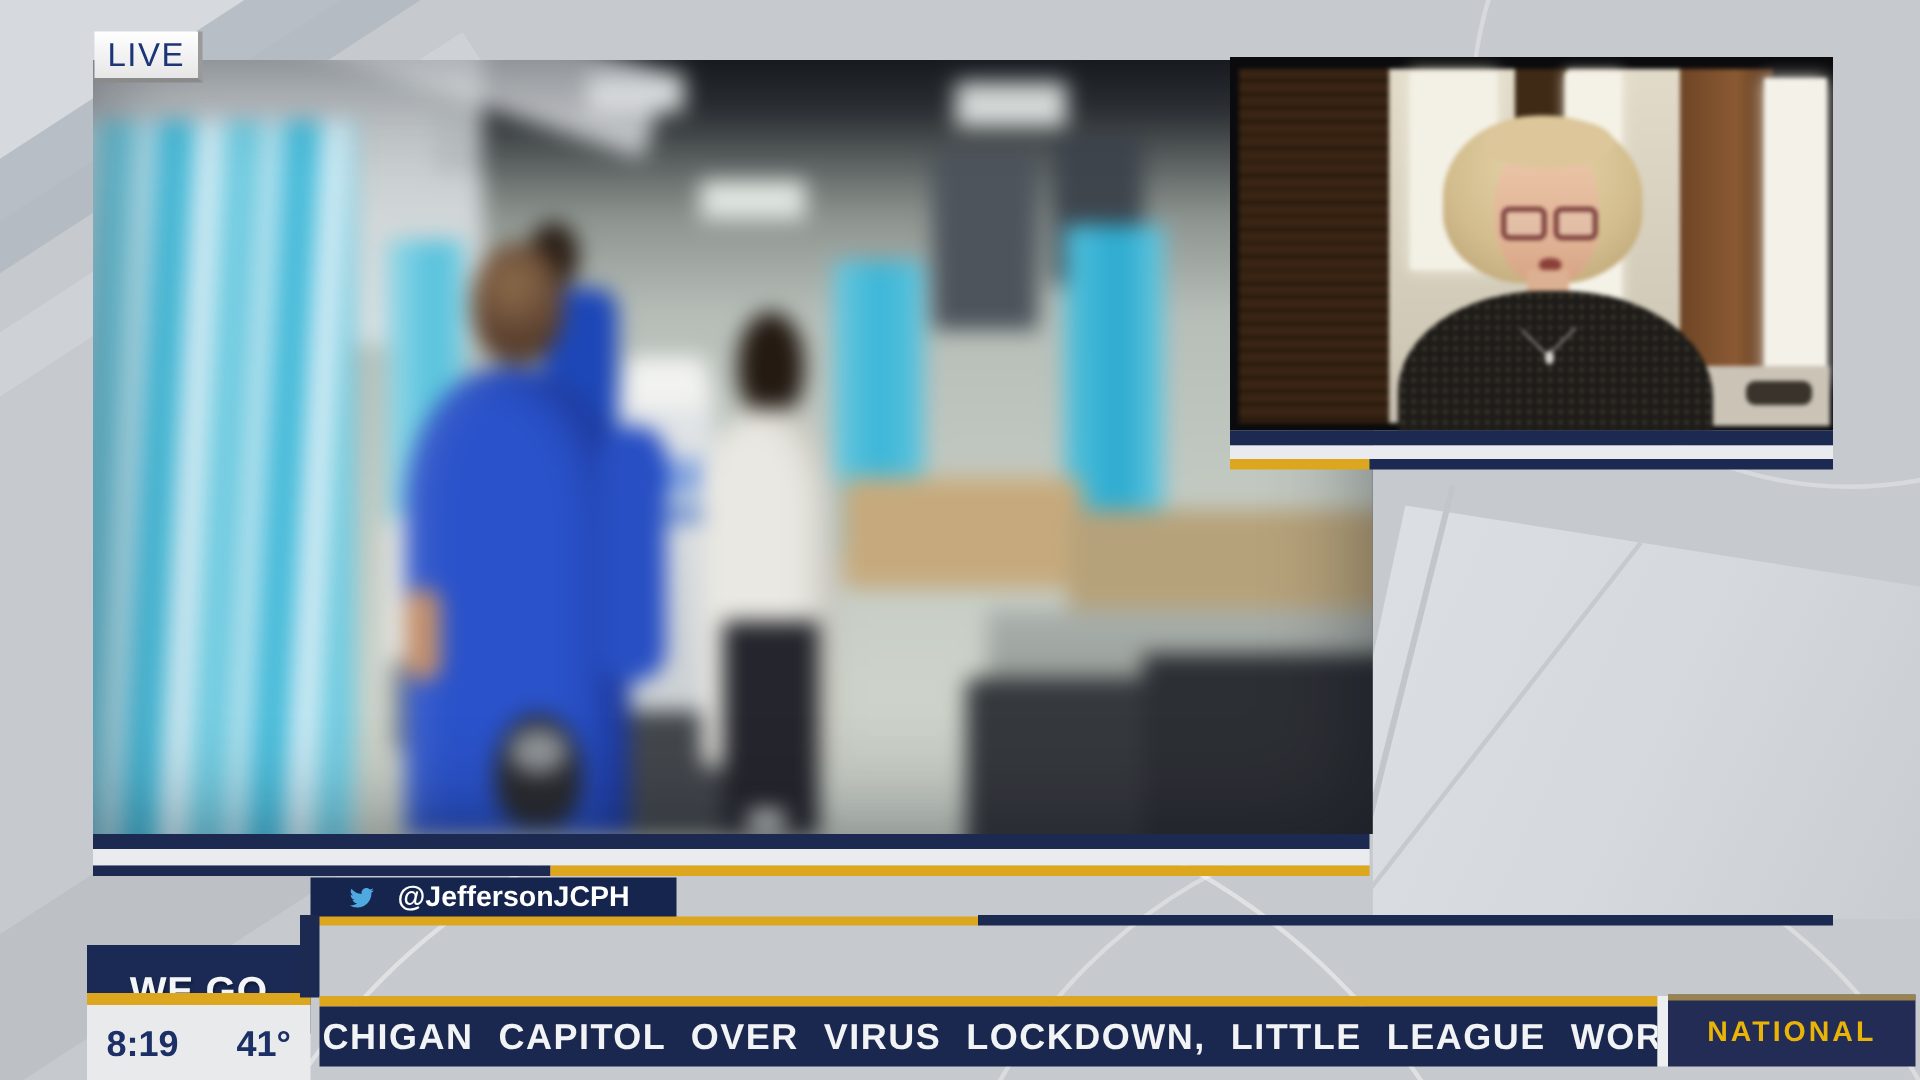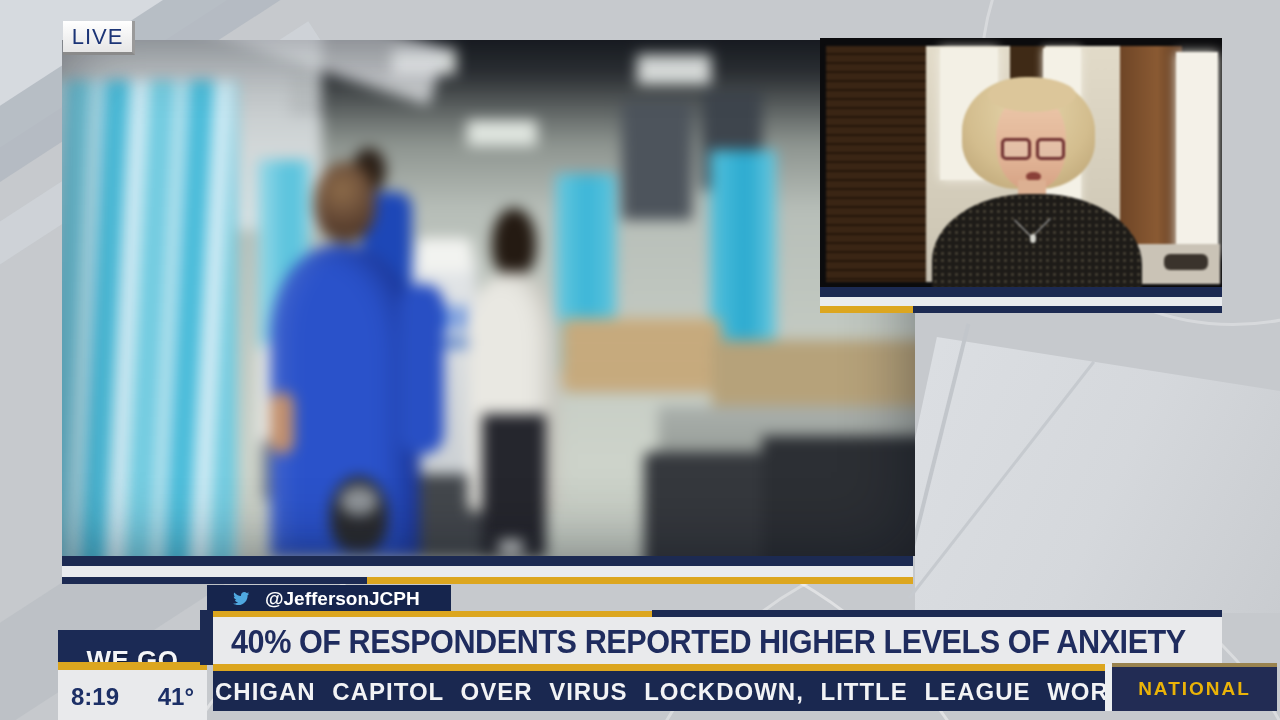--- a/index.html
+++ b/index.html
@@ -274,23 +274,20 @@
   <div class="a twitter-badge">
     <svg viewBox="0 0 24 24">
       <path fill="#4fa8e0" d="M23.64 4.94c-.84.37-1.73.62-2.68.73.96-.58 1.7-1.49 2.05-2.58-.9.53-1.9.92-2.96 1.13-.85-.9-2.06-1.47-3.4-1.47-2.57 0-4.66 2.09-4.66 4.66 0 .36.04.72.12 1.06-3.87-.2-7.3-2.05-9.6-4.87-.4.69-.63 1.49-.63 2.34 0 1.62.82 3.04 2.07 3.88-.76-.03-1.48-.23-2.11-.58v.06c0 2.26 1.6 4.14 3.74 4.57-.39.1-.8.16-1.23.16-.3 0-.59-.03-.88-.08.59 1.85 2.31 3.2 4.35 3.23-1.6 1.25-3.6 2-5.79 2-.38 0-.75-.02-1.11-.07 2.06 1.32 4.51 2.09 7.14 2.09 8.57 0 13.26-7.1 13.26-13.25 0-.2 0-.4-.01-.6.91-.66 1.7-1.48 2.32-2.41z"></path>
     </svg>
     <span>@JeffersonJCPH</span>
   </div>
   <div class="a tw-gold"></div>
 
   <div class="a hl-topnavy"></div>
   <div class="a hl-left"></div>
-  <div class="a hl-bar">
-    <div class="hl-text">40% OF RESPONDENTS REPORTED HIGHER LEVELS OF ANXIETY</div>
-  </div>
 
   <div class="a ticker-gold"></div>
   <div class="a ticker">
     <div class="ticker-text">CHIGAN CAPITOL OVER VIRUS LOCKDOWN,  LITTLE LEAGUE WORLD SERIES CANCELED</div>
   </div>
   <div class="a ticker-div"></div>
   <div class="a national">
     <span>NATIONAL</span>
   </div>
 

